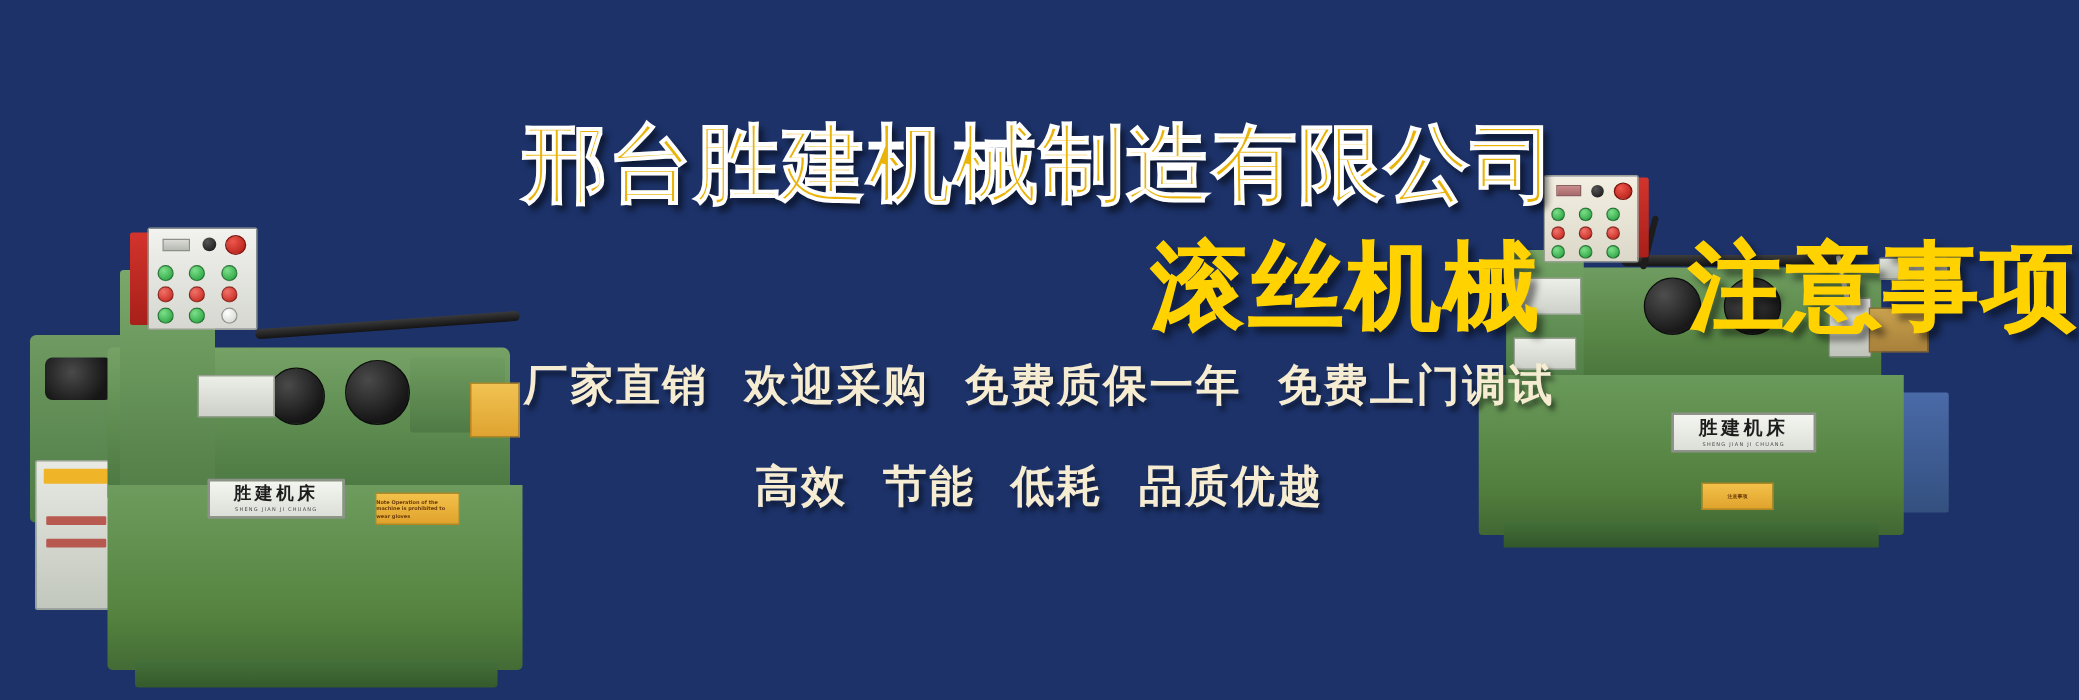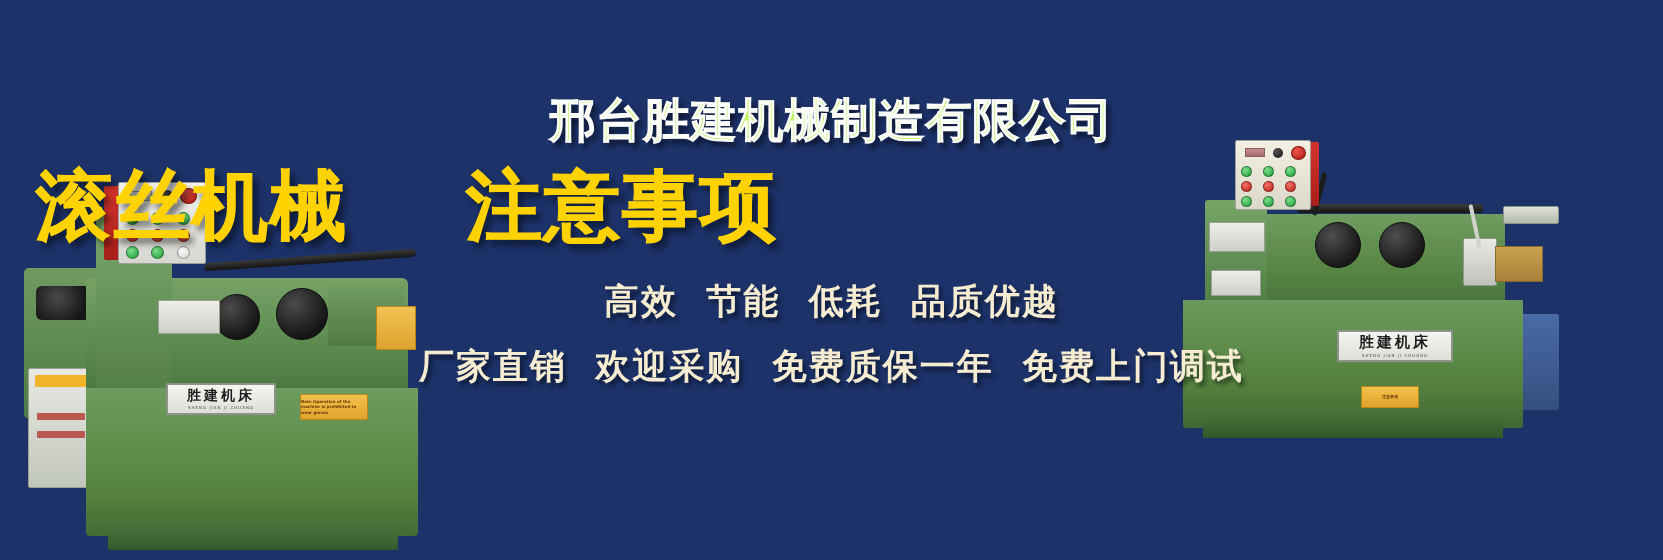--- a/index.html
+++ b/index.html
@@ -21,38 +21,37 @@
   
   .text-block {
     position:absolute;
     left:0; right:0;
     top:96px;
     text-align:center;
     z-index:5;
   }
 
   .company-name {
-    font-size:46px;
+    font-size:68px;
     font-weight:bold;
-    color:#bef264;
+    color:#eab308;
     letter-spacing:1px;
     line-height:1.05;
     text-shadow:4px 5px 5px rgba(0,0,0,.55);
     font-family:"DejaVu Sans","Liberation Sans",sans-serif;
     -webkit-text-stroke:1px #ffffff;
   }
 
   .headline {
     margin-top:24px;
     display:flex;
-    justify-content:flex-start;
+    justify-content:flex-end;
     align-items:baseline;
     gap:118px;
     line-height:1;
-    padding-left:36px;
   }
   .headline span {
     font-size:76px;
     font-weight:bold;
     color:#ffd200;
     letter-spacing:2px;
     text-shadow:5px 6px 6px rgba(0,0,0,.5);
     -webkit-text-stroke:1px #ffd200;
   }
 
@@ -470,18 +469,18 @@
   </div>
 
   <div class="text-block">
     <div class="company-name">邢台胜建机械制造有限公司</div>
 
     <div class="headline">
       <span>滚丝机械</span>
       <span>注意事项</span>
     </div>
 
+    <div class="subline subline-2">厂家直销  欢迎采购  免费质保一年  免费上门调试</div>
+
     <div class="subline subline-1">高效  节能  低耗  品质优越</div>
-
-    <div class="subline subline-2">厂家直销  欢迎采购  免费质保一年  免费上门调试</div>
   </div>
 
 </div>
 
 </body></html>

